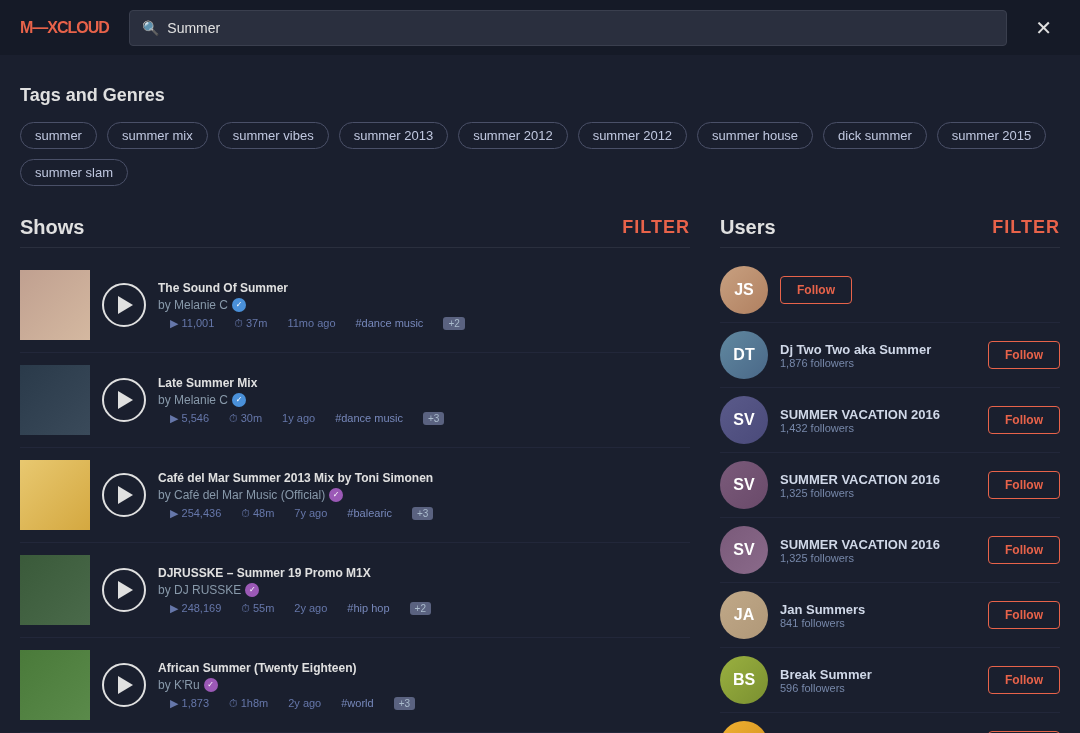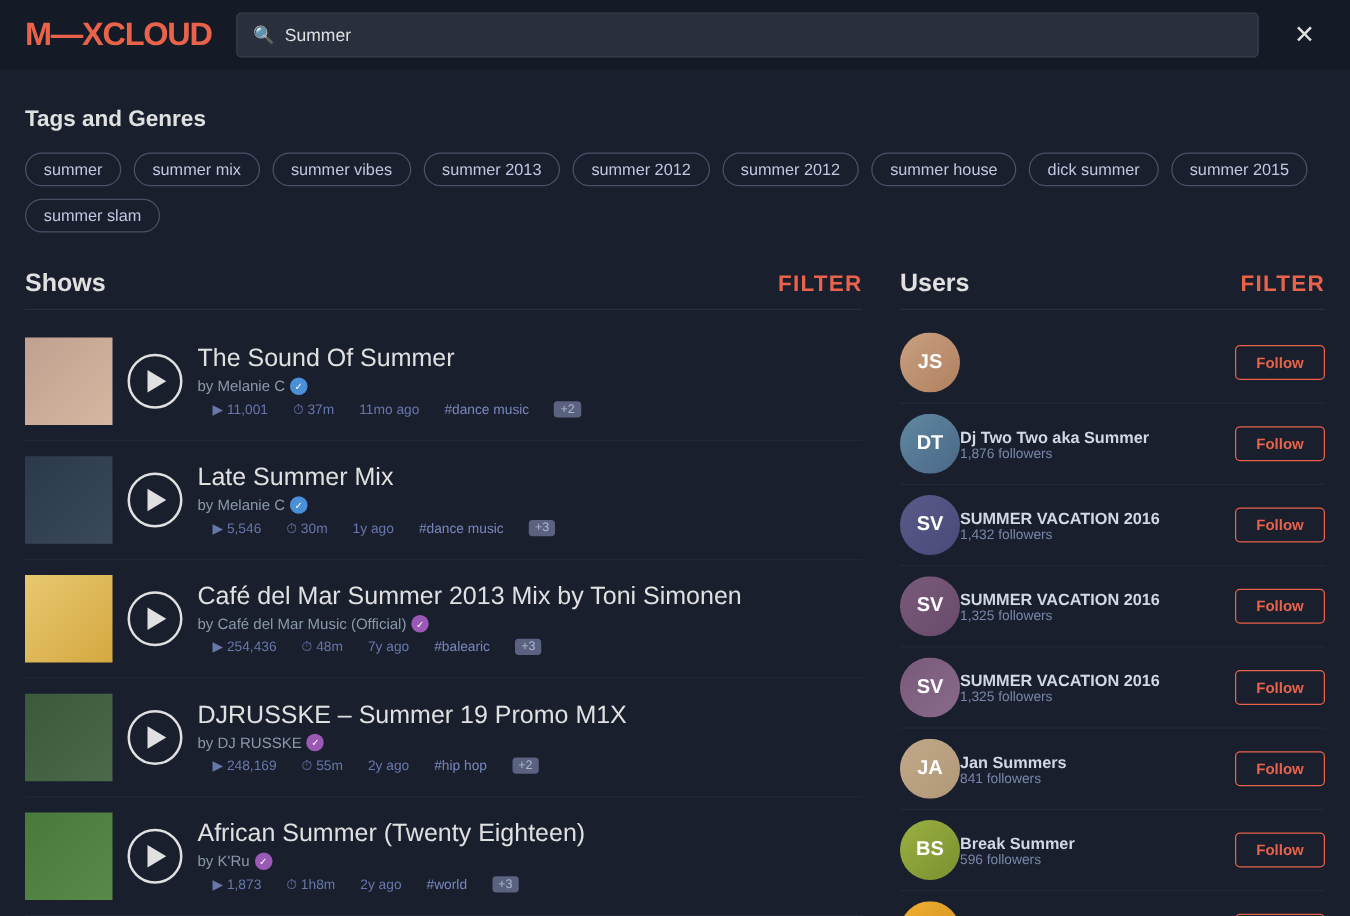--- a/index.html
+++ b/index.html
@@ -16,21 +16,21 @@
     .header {
       background-color: #151a27;
       display: flex;
       align-items: center;
       padding: 0 20px;
       height: 55px;
       gap: 20px;
     }
     .logo {
       color: #e8634a;
-      font-size: 26px;
+      font-size: 16px;
       font-weight: 900;
       letter-spacing: -1px;
       white-space: nowrap;
     }
     .search-bar {
       flex: 1;
       background: #2a2f3e;
       border: 1px solid #3a3f4e;
       border-radius: 4px;
       display: flex;
@@ -154,22 +154,22 @@
       height: 0;
       border-top: 9px solid transparent;
       border-bottom: 9px solid transparent;
       border-left: 15px solid #e0e0e0;
       margin-left: 3px;
     }
     .show-info {
       flex: 1;
     }
     .show-title {
-      font-size: 20px;
-      font-weight: 400;
+      font-size: 12px;
+      font-weight: 700;
       color: #e0e0e0;
       margin-bottom: 3px;
     }
     .show-artist {
       font-size: 12px;
       color: #8899aa;
       margin-bottom: 5px;
       display: flex;
       align-items: center;
       gap: 4px;
@@ -218,22 +218,22 @@
     
     .users-col {
       width: 340px;
       flex-shrink: 0;
     }
 
     .user-item {
       display: flex;
       align-items: center;
       padding: 8px 0;
+      gap: 12px;
       border-bottom: 1px solid #22273a;
-      justify-content: space-between;
     }
     .user-avatar {
       width: 48px;
       height: 48px;
       border-radius: 50%;
       flex-shrink: 0;
       overflow: hidden;
     }
     .avatar-placeholder {
       width: 100%;

